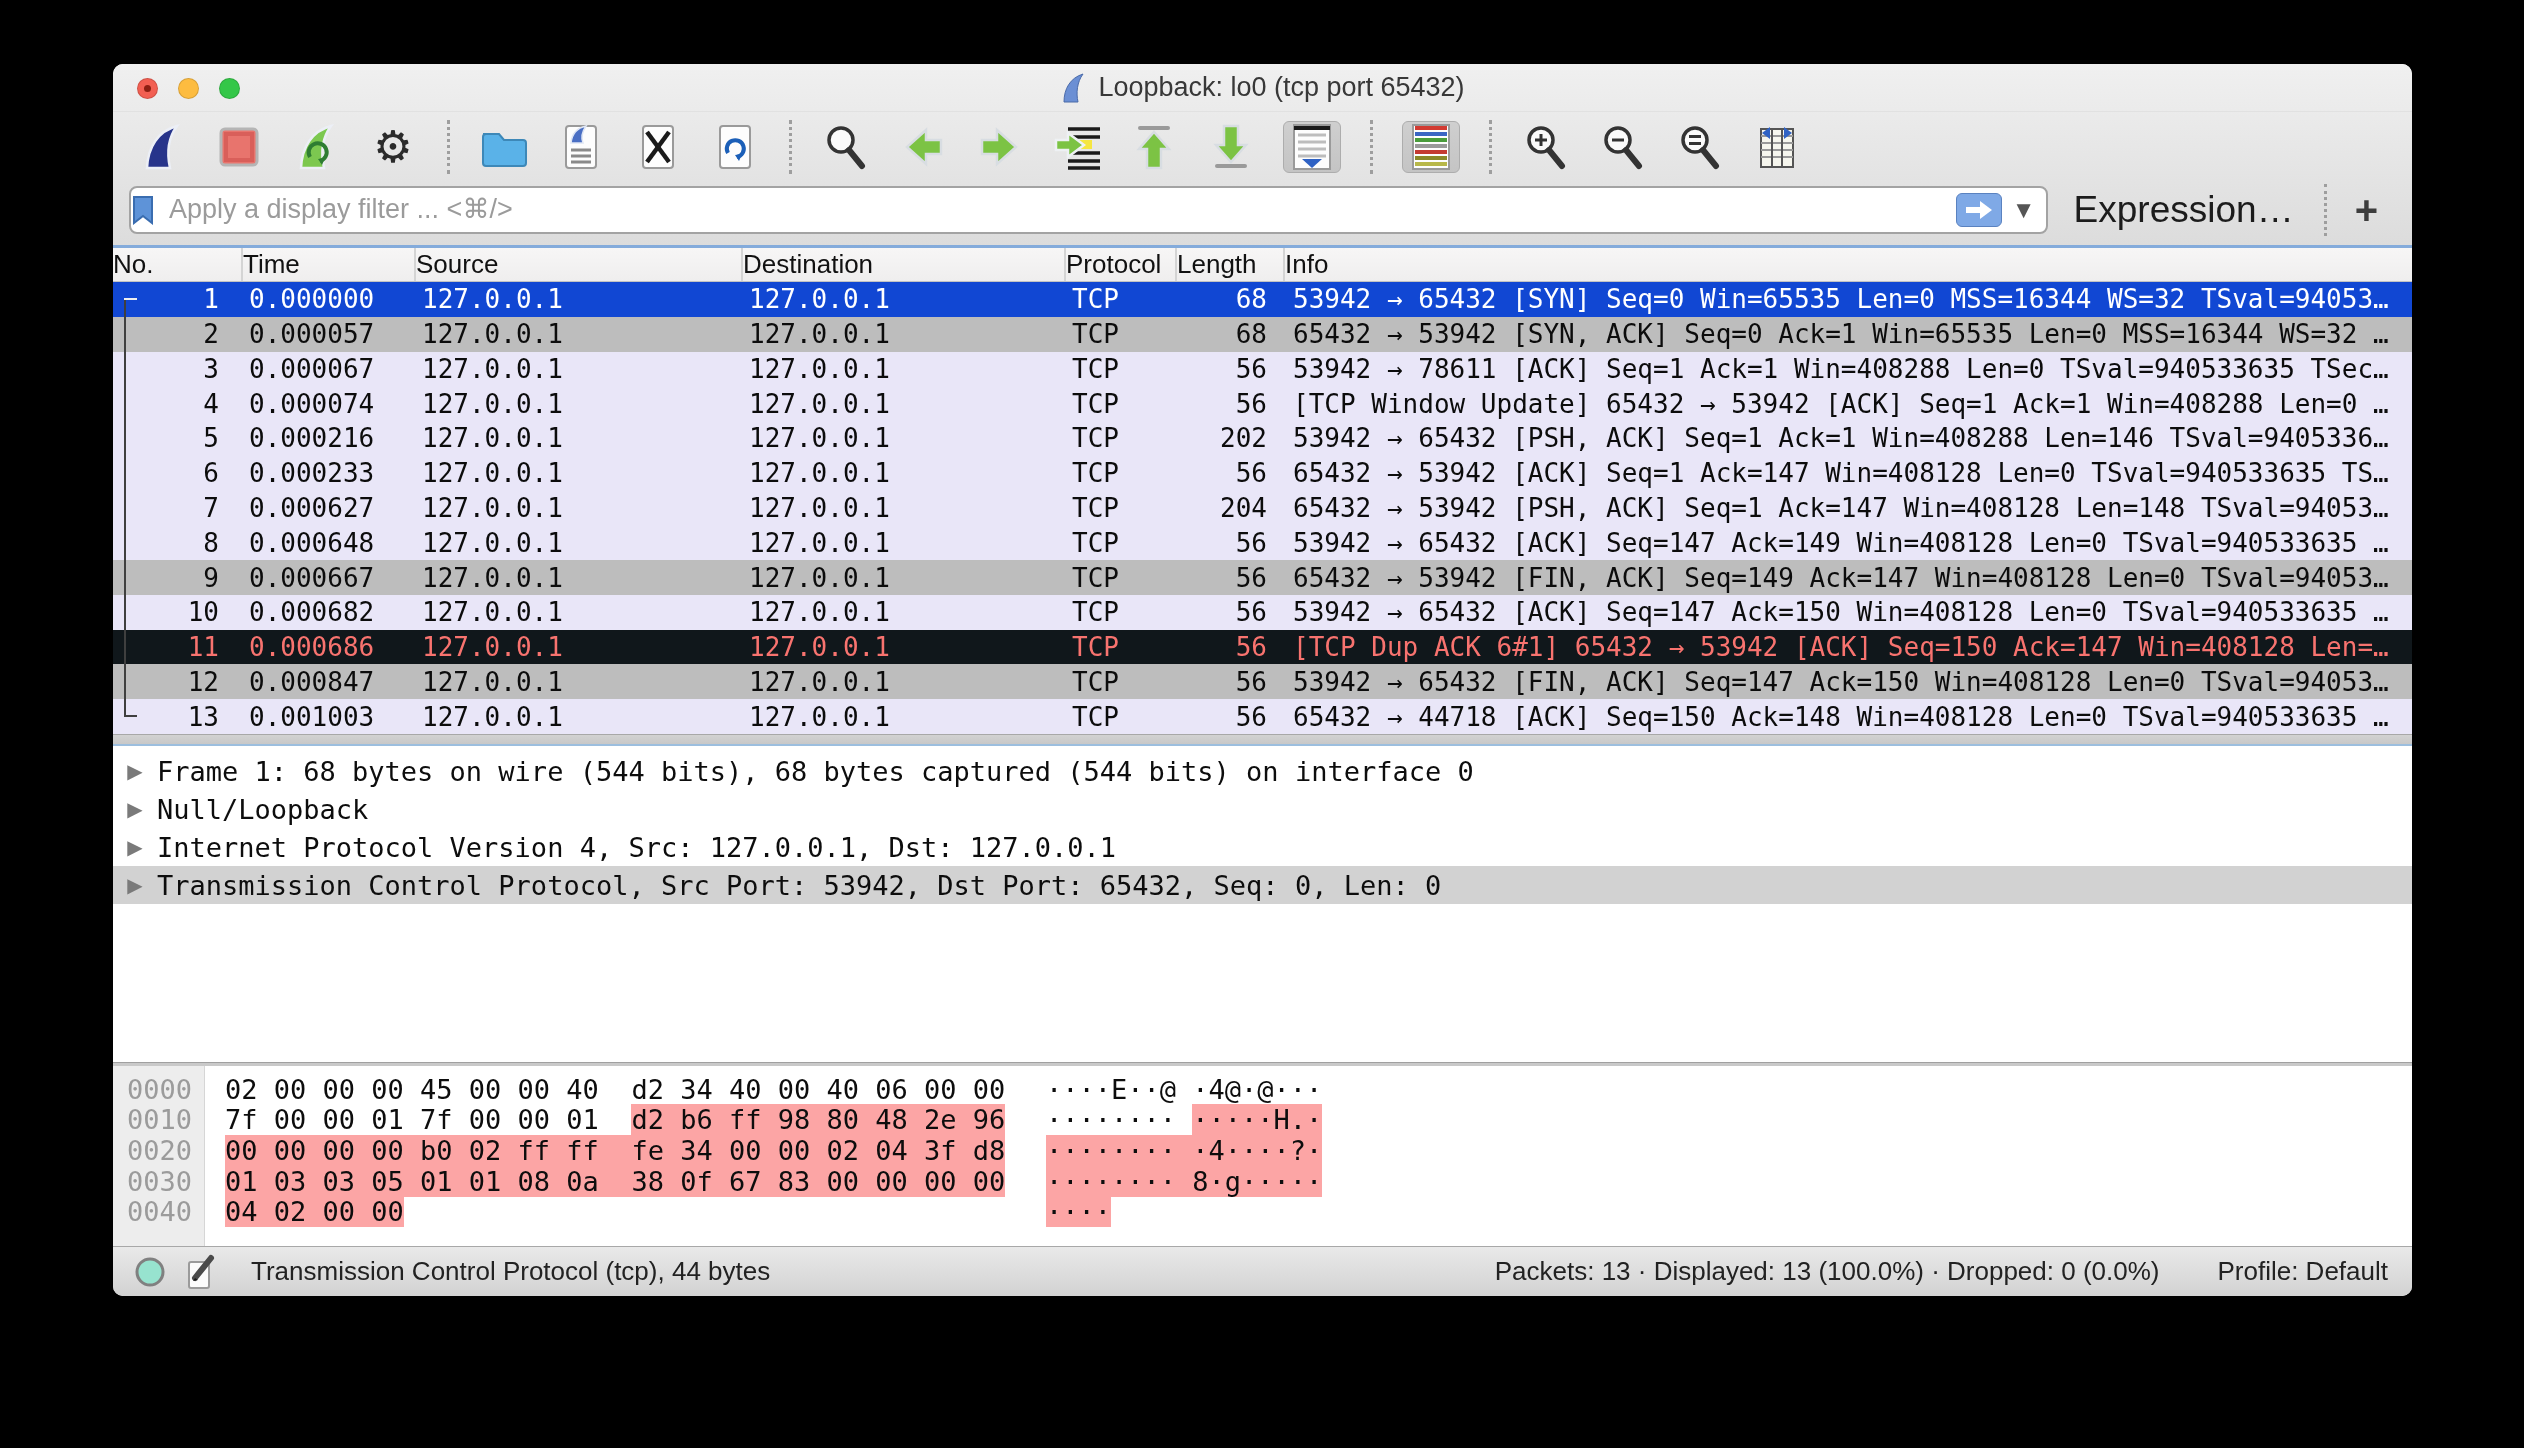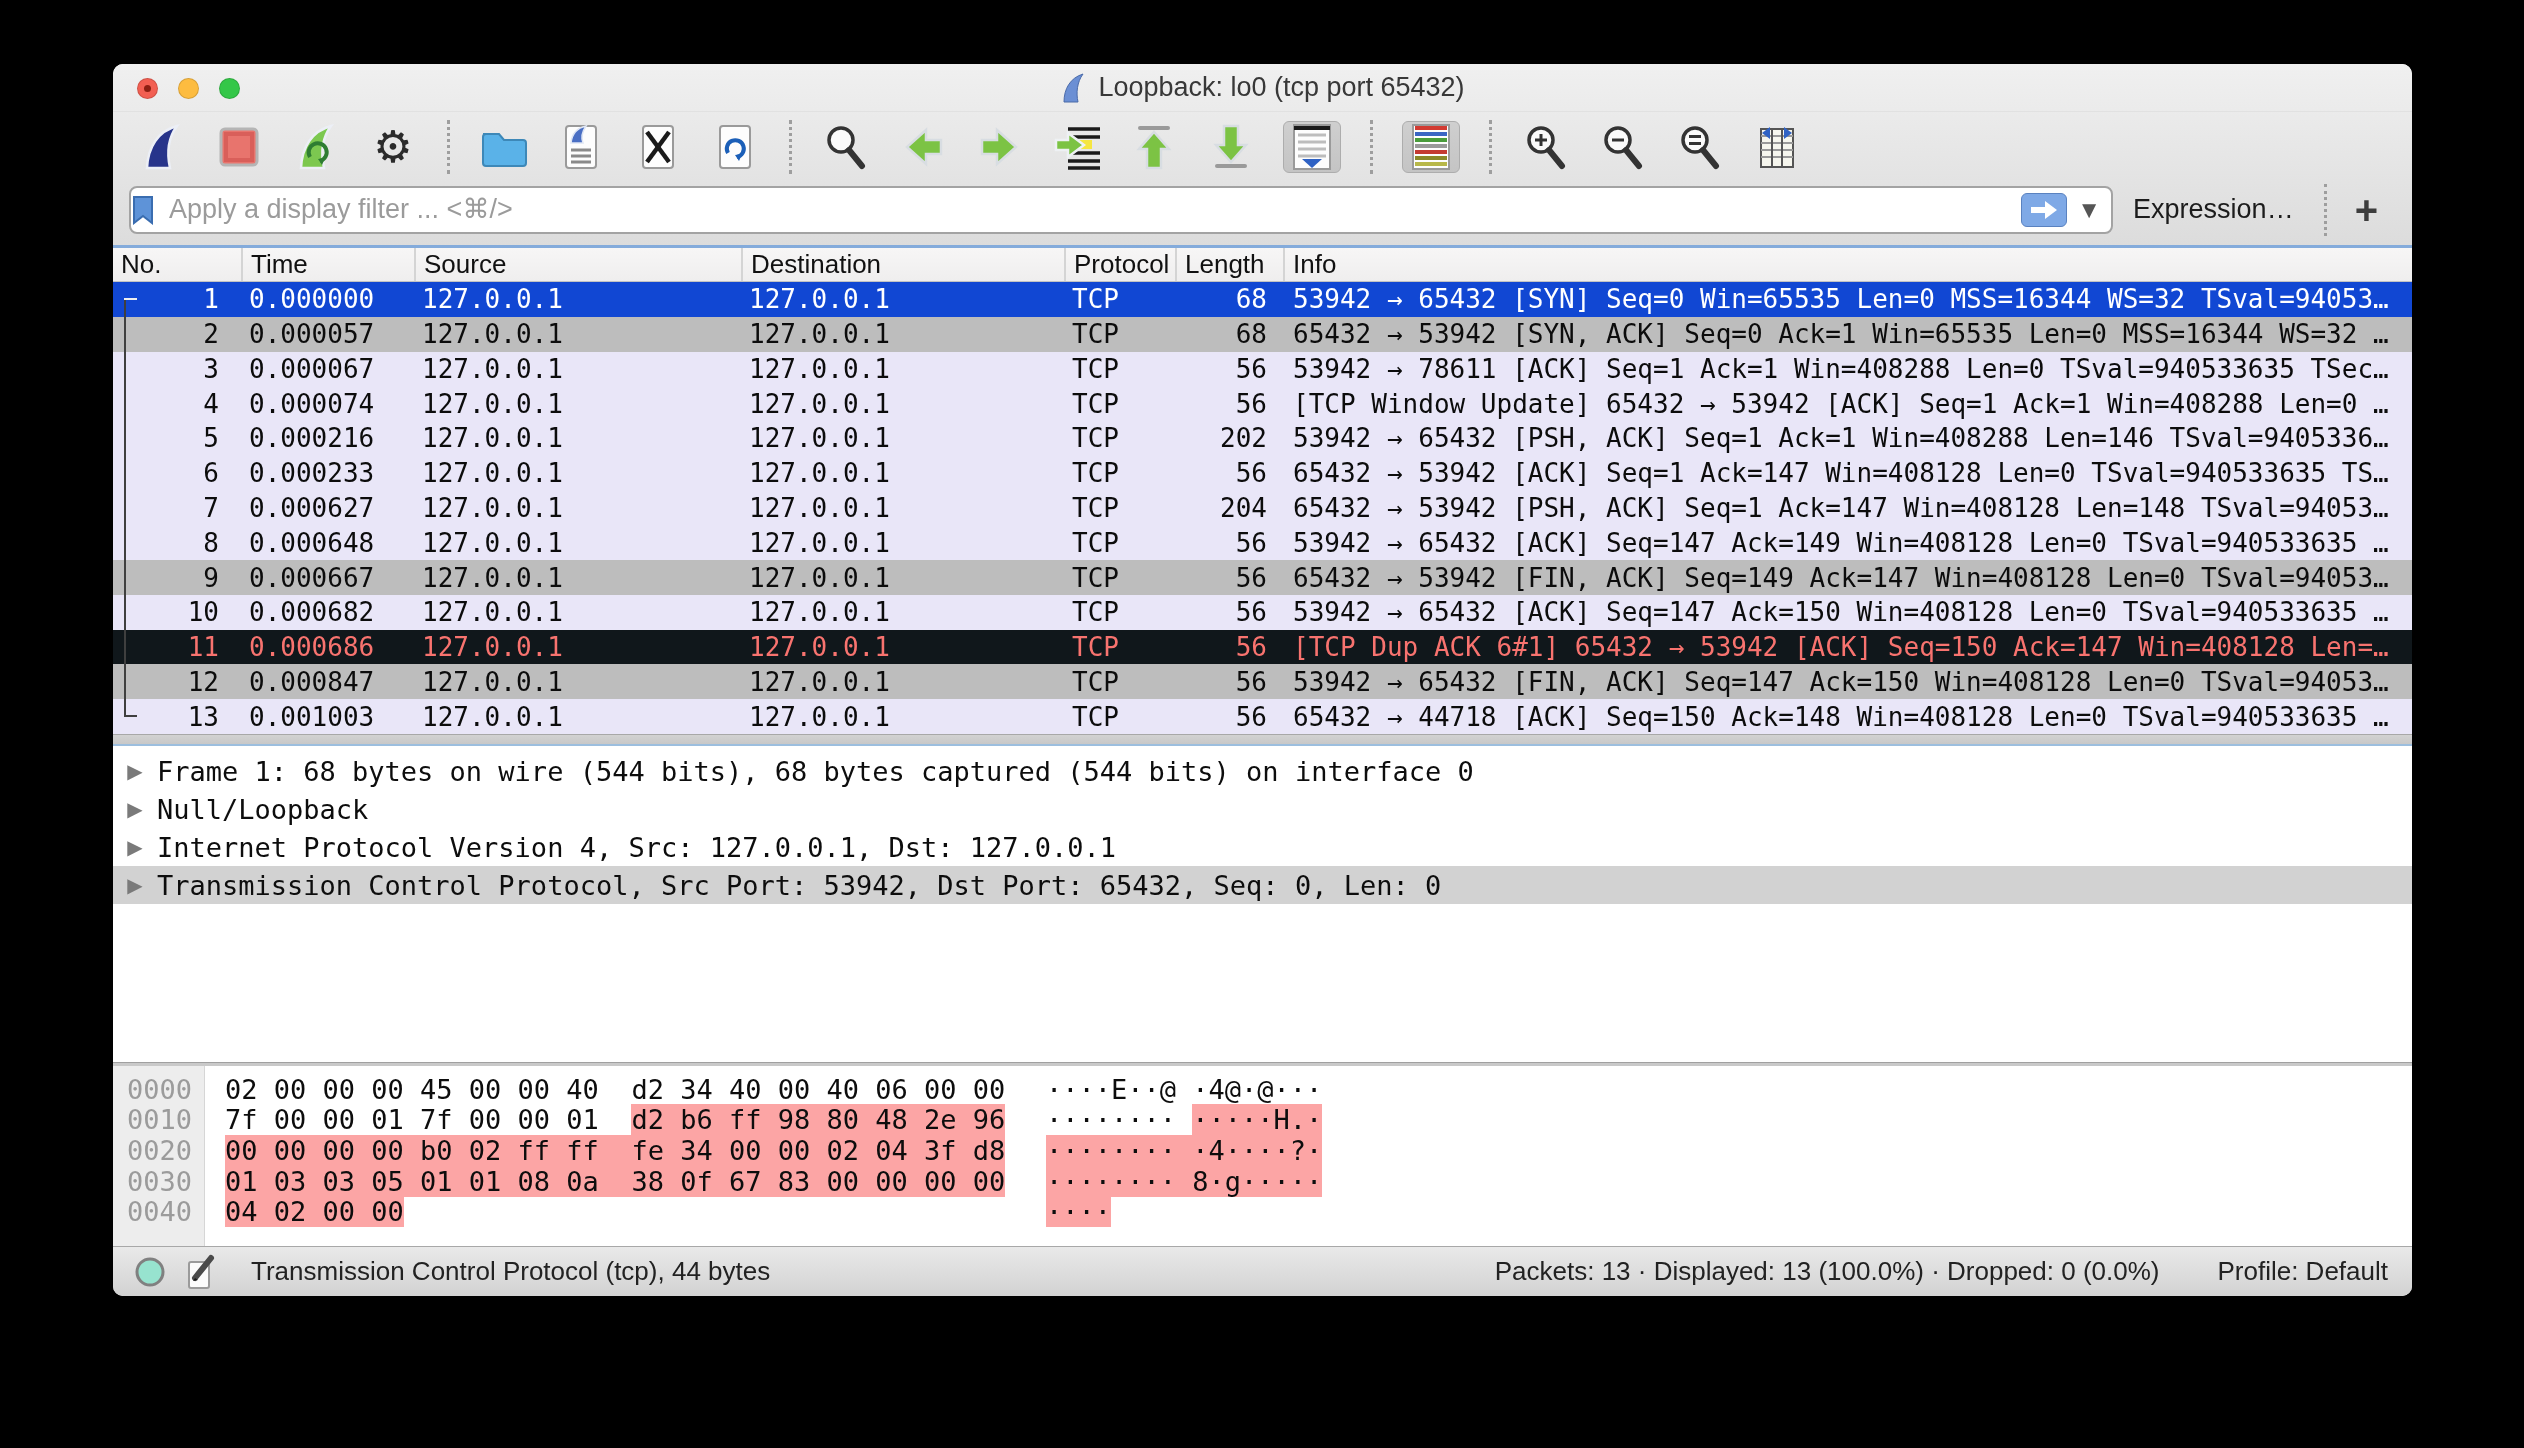--- a/index.html
+++ b/index.html
@@ -31,29 +31,29 @@
 
   .filterbar { height:63px; display:flex; align-items:center; padding:0 20px 8px 16px; }
   .filter-input { flex:1; height:48px; background:#fff; border:2px solid #a3a3a3; border-radius:8px;
                   display:flex; align-items:center; padding:0 10px 0 0; }
   .filter-input input { flex:1; border:none; outline:none; font-size:27px; color:#444;
                         font-family:"Liberation Sans", sans-serif; background:transparent; }
   .filter-input input::placeholder { color:#9b9b9b; }
   .apply-btn { width:46px; height:34px; background:#7fa9e6; border:1px solid #5a82c0; border-radius:6px;
                display:flex; align-items:center; justify-content:center; margin-right:10px; }
   .chevron { font-size:24px; color:#555; line-height:1; }
-  .expression { font-size:27px; color:#1c1c1c; margin:0 30px 0 20px; }
+  .expression { font-size:37px; color:#1c1c1c; margin:0 30px 0 26px; }
   .fsep { width:0; height:52px; border-left:3px dotted #9e9e9e; }
   .plus-btn { font-size:40px; color:#3d3d3d; font-weight:bold; margin:0 14px 0 28px; line-height:1; }
 
   
   .plist-header { height:34px; background:linear-gradient(#f7f6f6,#efeeee); border-bottom:1px solid #c3c3c3;
                   display:grid; grid-template-columns:128px 173px 327px 323px 111px 108px 1fr;
                   font-size:26px; color:#111; align-items:center; }
-  .plist-header .hc { height:100%; display:flex; align-items:center; padding-left:8px; }
+  .plist-header .hc { height:100%; display:flex; align-items:center; }
   .plist-header .hc + .hc { border-left:2px solid #d4d4d4; }
   .rows { height:452px; position:relative; background:#fff;
           font-family:"DejaVu Sans Mono", monospace; font-size:26px; }
   .prow { height:34.77px; display:grid; grid-template-columns:128px 173px 327px 323px 111px 108px 1fr;
           align-items:center; color:#0c0c0c; white-space:nowrap; overflow:hidden; }
   .prow span { overflow:hidden; white-space:nowrap; }
   .c-no { text-align:right; padding-right:22px; }
   .c-time,.c-src,.c-dst,.c-proto { padding-left:8px; }
   .c-len { text-align:right; padding-right:16px; }
   .c-info { padding-left:10px; }

